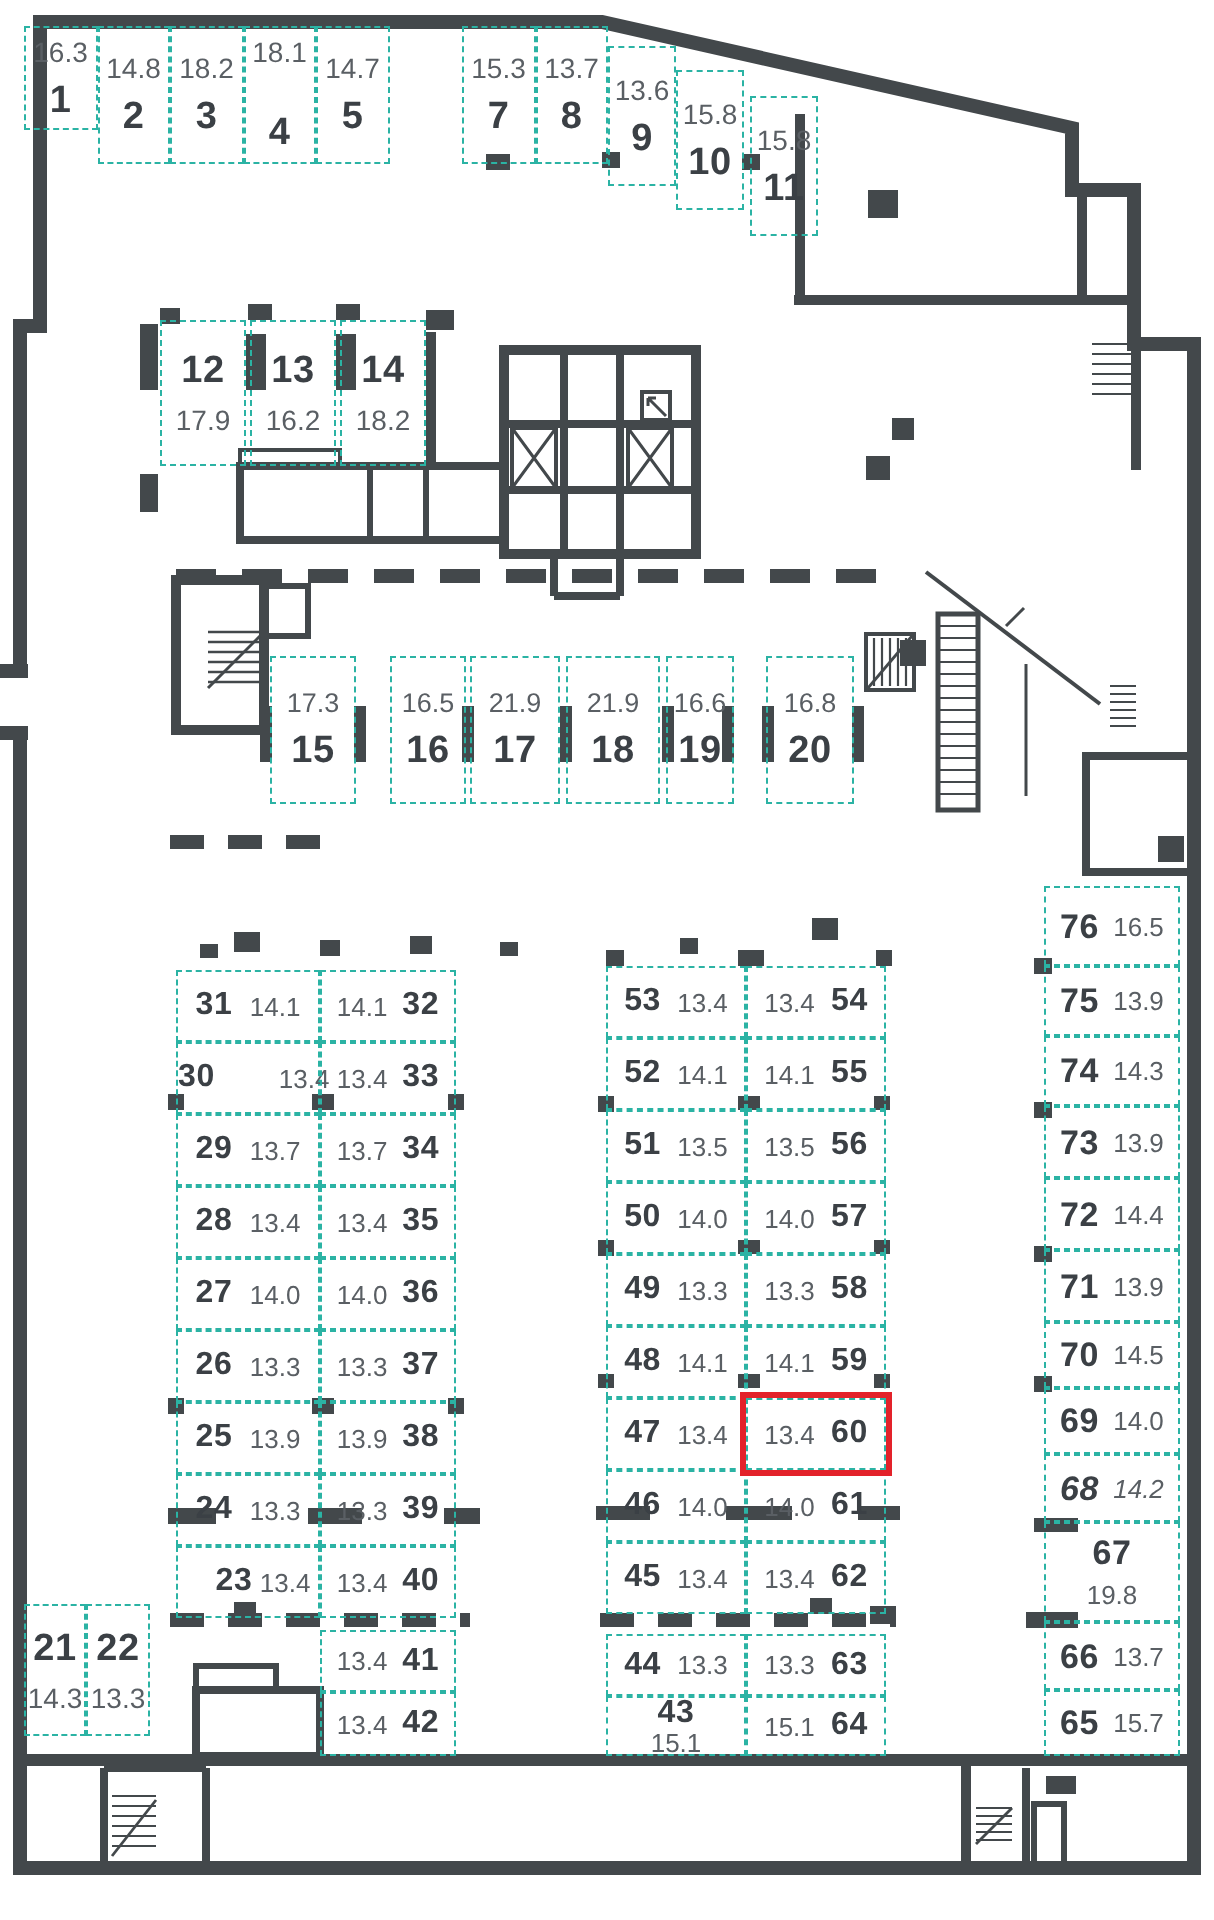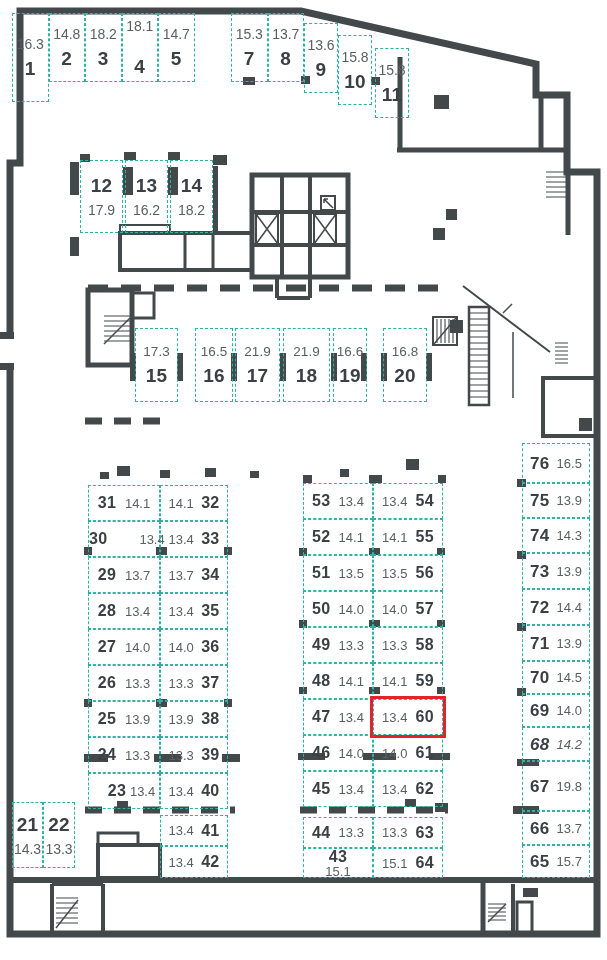--- a/index.html
+++ b/index.html
@@ -157,21 +157,21 @@
         <rect x="117" y="801" width="11" height="8"></rect>
       <rect x="523" y="888" width="15" height="9"></rect>
         <rect x="579" y="418" width="13" height="13"></rect>
       <rect x="0" y="332" width="14" height="7"></rect>
         <rect x="0" y="363" width="14" height="7"></rect>
     </g>
     <rect x="3" y="339" width="11" height="24" fill="#ffffff"></rect>
   </svg>
 
   <div id="cells">
-      <div class="cell v g-top" style="left: 12px; top: 13px; width: 36.5px; height: 89px;">
+      <div class="cell v g-top" style="left: 12px; top: 13px; width: 36.5px; height: 52px;">
         <span class="area">16.3</span>
         <span class="num">1</span>
       </div>
       <div class="cell v g-top" style="left: 48.5px; top: 13px; width: 36.5px; height: 69px;">
         <span class="area">14.8</span>
         <span class="num">2</span>
       </div>
       <div class="cell v g-top" style="left: 85px; top: 13px; width: 36.5px; height: 69px;">
         <span class="area">18.2</span>
         <span class="num">3</span>
@@ -445,21 +445,21 @@
         <span class="area">14.5</span>
       </div>
       <div class="cell g-rcol" style="left: 522px; top: 694px; width: 68px; height: 33px;">
         <span class="num">69</span>
         <span class="area">14.0</span>
       </div>
       <div class="cell g-rcol" style="left: 522px; top: 727px; width: 68px; height: 34px; font-style: italic;">
         <span class="num">68</span>
         <span class="area">14.2</span>
       </div>
-      <div class="cell g-rcol" style="left: 522px; top: 761px; width: 68px; height: 50px;">
+      <div class="cell g-rcol" style="left: 522px; top: 761px; width: 68px; height: 50px; flex-direction: column;">
         <span class="num">67</span>
         <span class="area">19.8</span>
       </div>
       <div class="cell g-rcol" style="left: 522px; top: 811px; width: 68px; height: 34px;">
         <span class="num">66</span>
         <span class="area">13.7</span>
       </div>
       <div class="cell g-rcol" style="left: 522px; top: 845px; width: 68px; height: 33px;">
         <span class="num">65</span>
         <span class="area">15.7</span>

